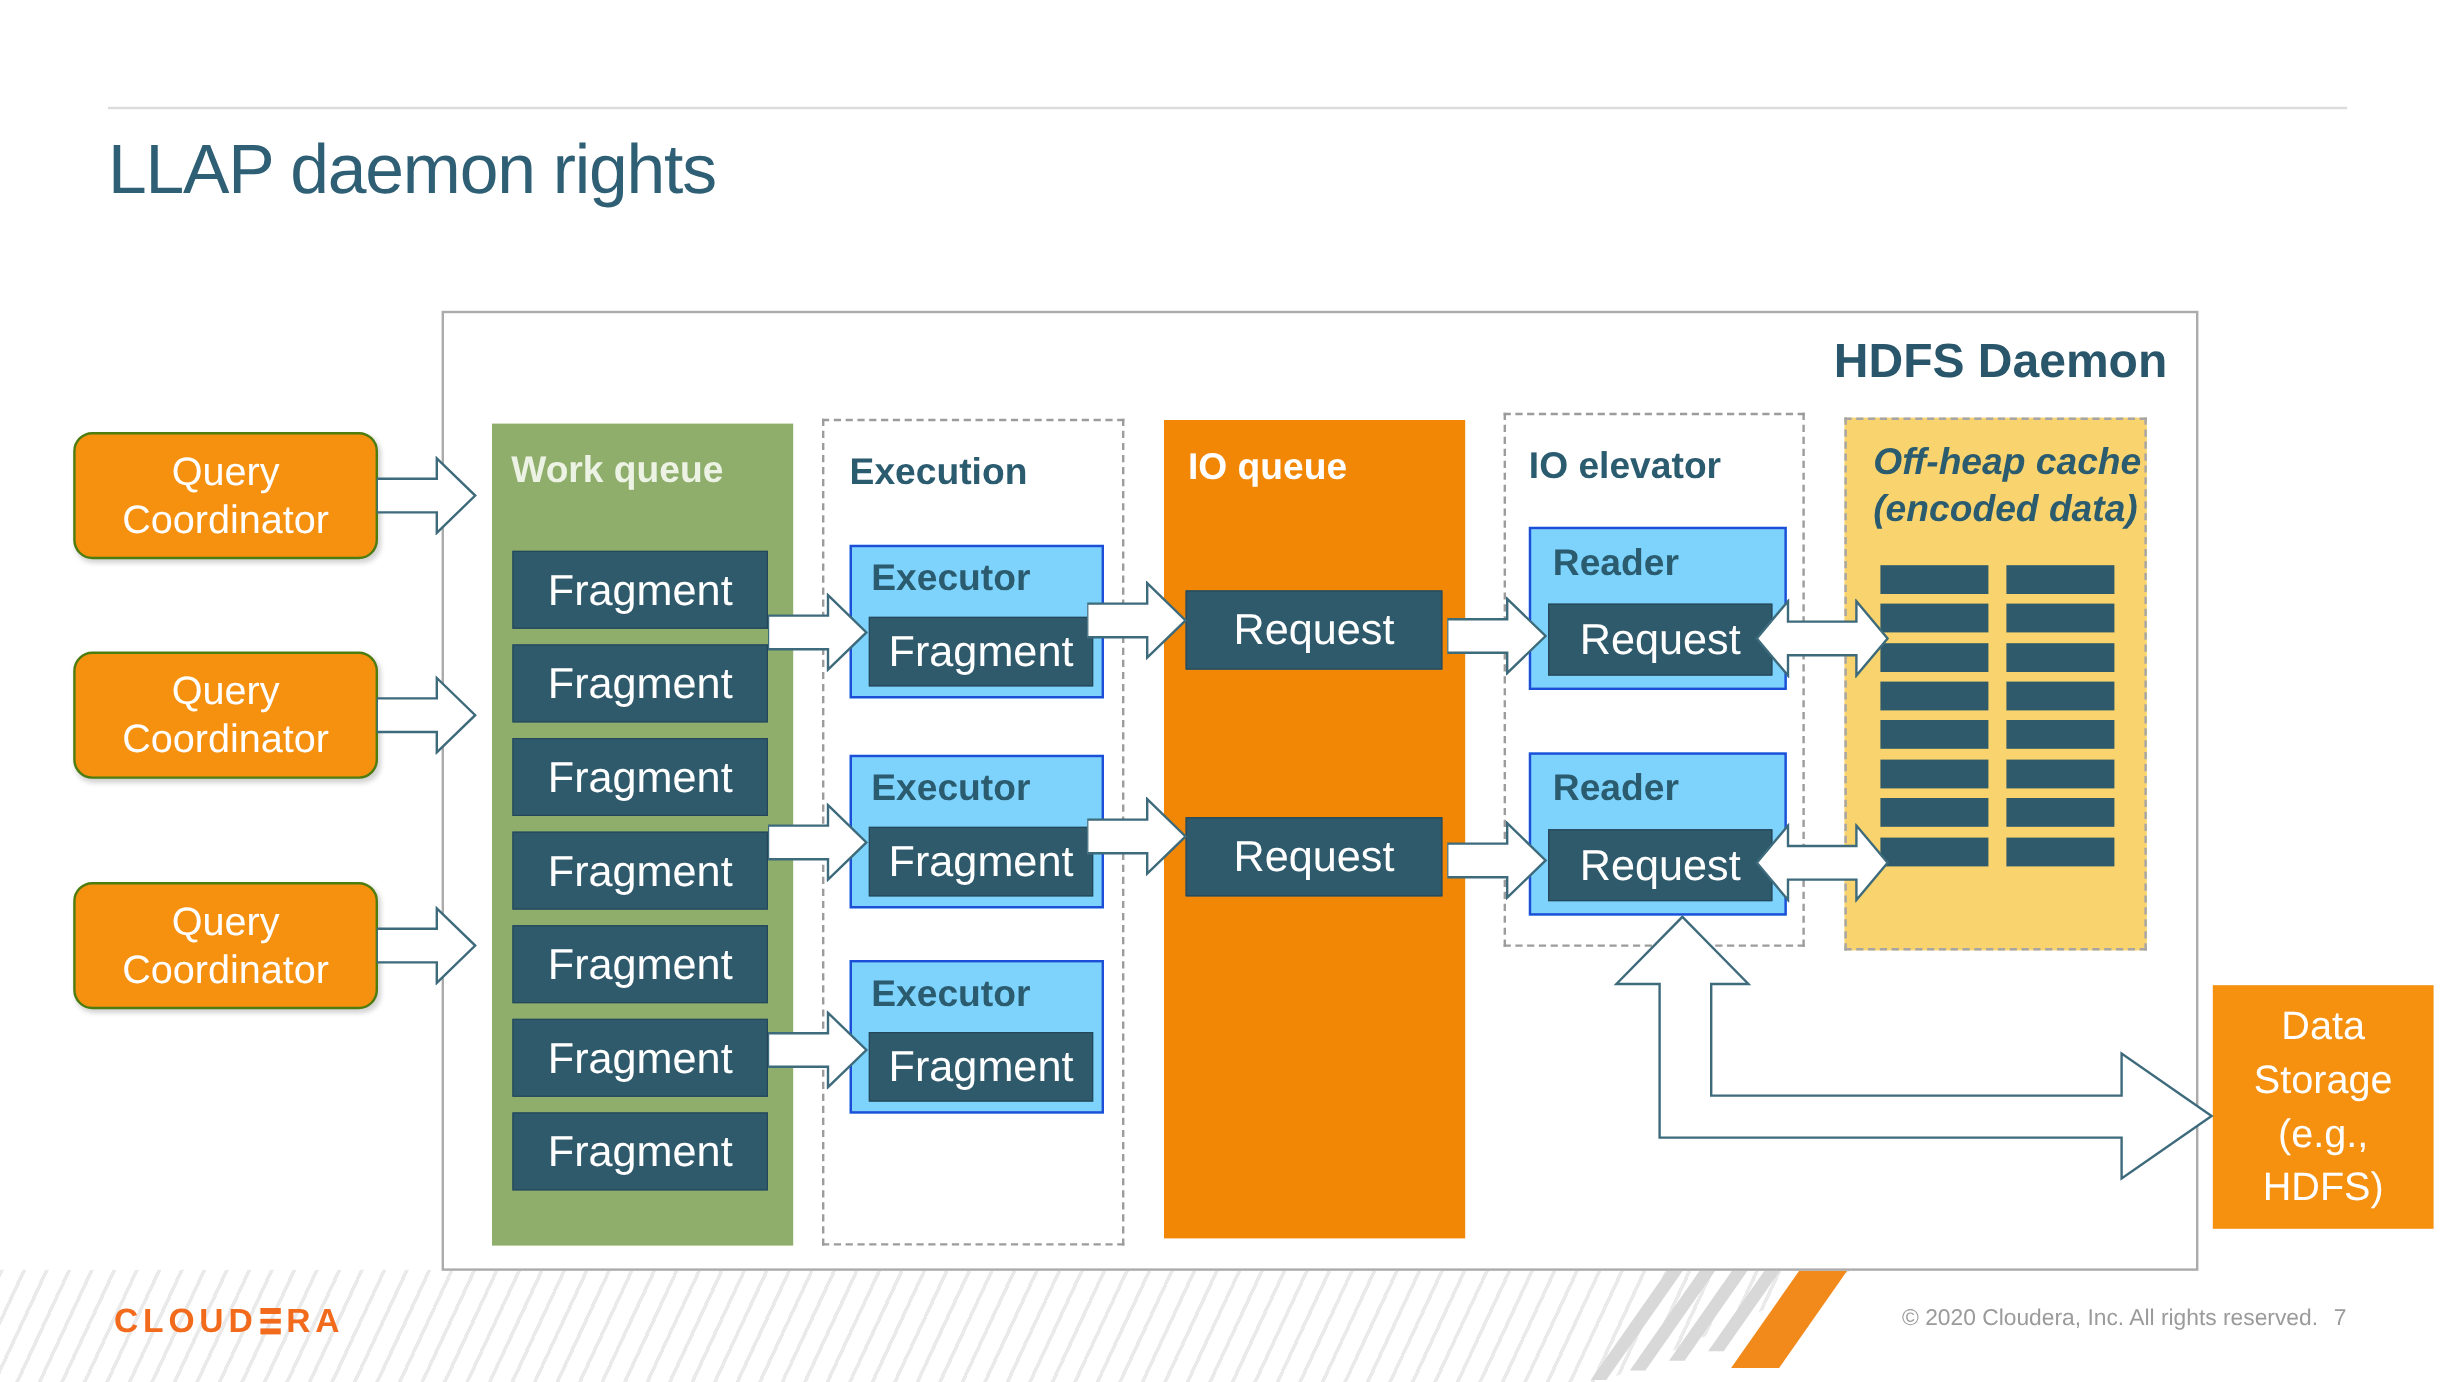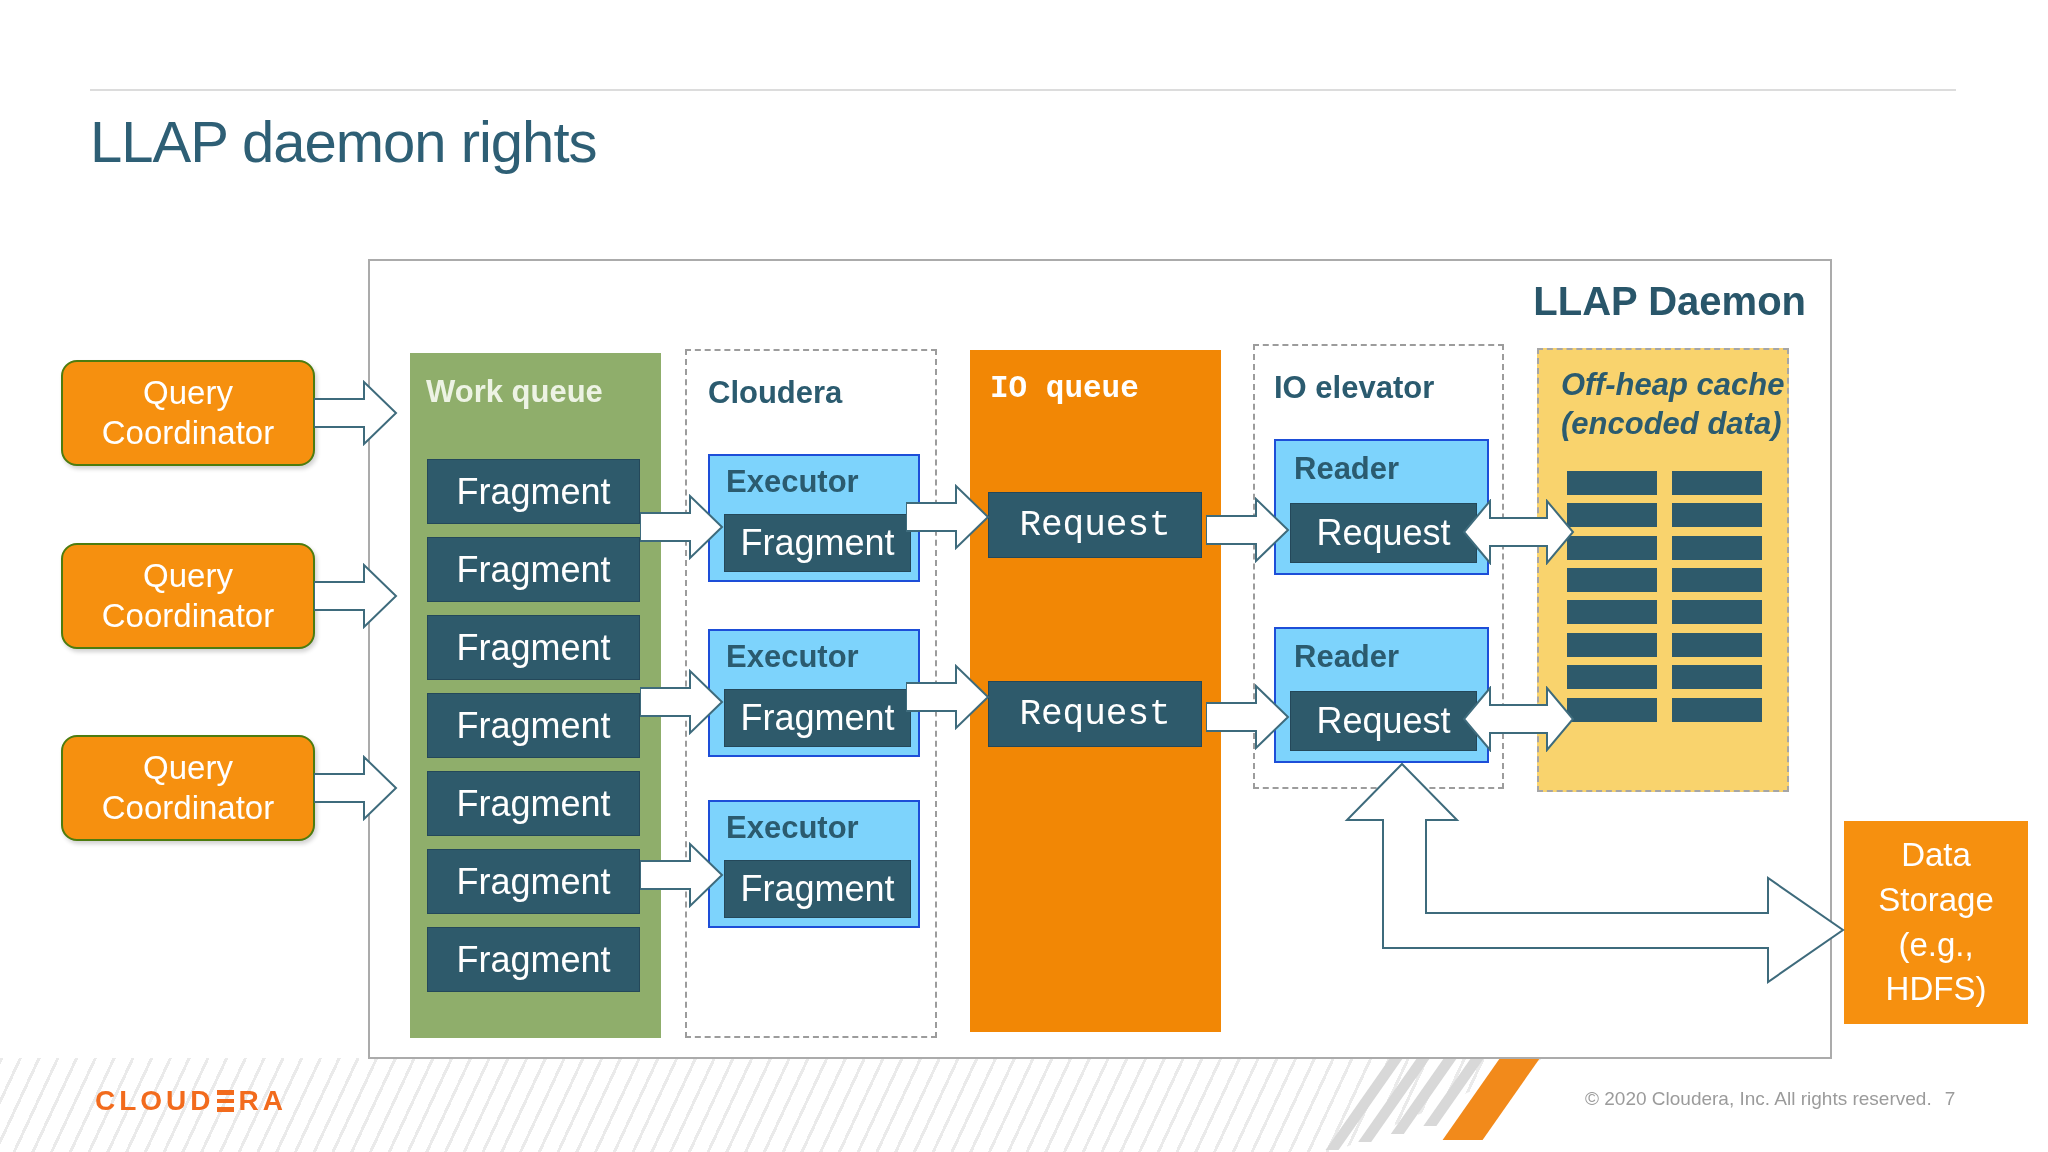--- a/index.html
+++ b/index.html
@@ -15,21 +15,21 @@
 
   .outer{left:368px;top:259px;width:1464px;height:800px;border:2px solid #ABABAB;background:#fff;}
   .llap-label{left:1450px;top:279px;width:356px;font-size:40px;font-weight:bold;color:#29566A;text-align:right;}
 
   .qc{left:61px;width:254px;height:106px;background:#F6900F;border:2px solid #4d7c0f;border-radius:16px;
       color:#fff;font-size:33px;line-height:1.22;box-shadow:2px 3px 4px rgba(0,0,0,.18);}
 
   .panel-label{font-size:31px;font-weight:bold;}
   .green-panel{left:410px;top:353px;width:251px;height:685px;background:#8FAE6B;}
   .exec-panel{left:685px;top:349px;width:252px;height:689px;border:2px dashed #9C9C9C;background:transparent;}
-  .ioq-panel{left:970px;top:350px;width:251px;height:682px;background:#F28705;font-family:Liberation Mono, monospace;}
+  .ioq-panel{left:970px;top:350px;width:251px;height:682px;background:#F28705;}
   .ioe-panel{left:1253px;top:344px;width:251px;height:445px;border:2px dashed #9C9C9C;}
   .cache-panel{left:1537px;top:348px;width:252px;height:444px;background:#F9D36D;border:2px dashed #A6A6A6;font-style:italic;}
   .ds-box{left:1844px;top:821px;width:184px;height:203px;background:#F6900F;color:#fff;font-size:33px;line-height:1.35;}
 
   .dark-box{background:#2E5A6B;border:1px solid #24485A;color:#fff;font-size:36px;}
   .white-box{background:#7dd3fc;border:2px solid #1d4ed8;}
   .teal{color:#2B5B6F;}
   .cache-block{position:absolute;width:90px;height:24px;background:#2E5A6B;}
 
   .arrow-svg{position:absolute;}
@@ -54,42 +54,42 @@
   <div class="abs title">LLAP daemon rights</div>
 
   <div class="abs stripe-band"></div>
   <div class="accent" style="left:1390px;width:13px;height:92px;background:#D8D8D8;"></div>
   <div class="accent" style="left:1417px;width:13px;height:84px;background:#D8D8D8;"></div>
   <div class="accent" style="left:1444px;width:13px;height:76px;background:#D8D8D8;"></div>
   <div class="accent" style="left:1471px;width:13px;height:68px;background:#D8D8D8;"></div>
   <div class="accent" style="left:1500px;width:40px;height:82px;background:#F28A1B;"></div>
 
   <div class="abs outer"></div>
-  <div class="abs llap-label">LLAP Daemon</div>
+  <div class="abs llap-label">HDFS Daemon</div>
 
   <div class="abs qc flexc pre" style="top:360px;">Query
 Coordinator</div>
   <div class="abs qc flexc pre" style="top:543px;">Query
 Coordinator</div>
   <div class="abs qc flexc pre" style="top:735px;">Query
 Coordinator</div>
 
   <div class="abs green-panel">
     <div class="abs panel-label" style="left:16px;top:21px;color:#EDF3E4;">Work queue</div>
     <div class="abs dark-box flexc" style="left:17px;top:106px;width:213px;height:65px;">Fragment</div>
     <div class="abs dark-box flexc" style="left:17px;top:184px;width:213px;height:65px;">Fragment</div>
     <div class="abs dark-box flexc" style="left:17px;top:262px;width:213px;height:65px;">Fragment</div>
     <div class="abs dark-box flexc" style="left:17px;top:340px;width:213px;height:65px;">Fragment</div>
     <div class="abs dark-box flexc" style="left:17px;top:418px;width:213px;height:65px;">Fragment</div>
     <div class="abs dark-box flexc" style="left:17px;top:496px;width:213px;height:65px;">Fragment</div>
     <div class="abs dark-box flexc" style="left:17px;top:574px;width:213px;height:65px;">Fragment</div>
   </div>
 
   <div class="abs exec-panel">
-    <div class="abs panel-label teal" style="left:21px;top:24px;">Cloudera</div>
+    <div class="abs panel-label teal" style="left:21px;top:24px;">Execution</div>
     <div class="abs white-box" style="left:21px;top:103px;width:212px;height:128px;">
       <div class="abs panel-label teal" style="left:16px;top:8px;">Executor</div>
       <div class="abs dark-box flexc" style="left:14px;top:58px;width:187px;height:58px;">Fragment</div>
     </div>
     <div class="abs white-box" style="left:21px;top:278px;width:212px;height:128px;">
       <div class="abs panel-label teal" style="left:16px;top:8px;">Executor</div>
       <div class="abs dark-box flexc" style="left:14px;top:58px;width:187px;height:58px;">Fragment</div>
     </div>
     <div class="abs white-box" style="left:21px;top:449px;width:212px;height:128px;">
       <div class="abs panel-label teal" style="left:16px;top:8px;">Executor</div>

